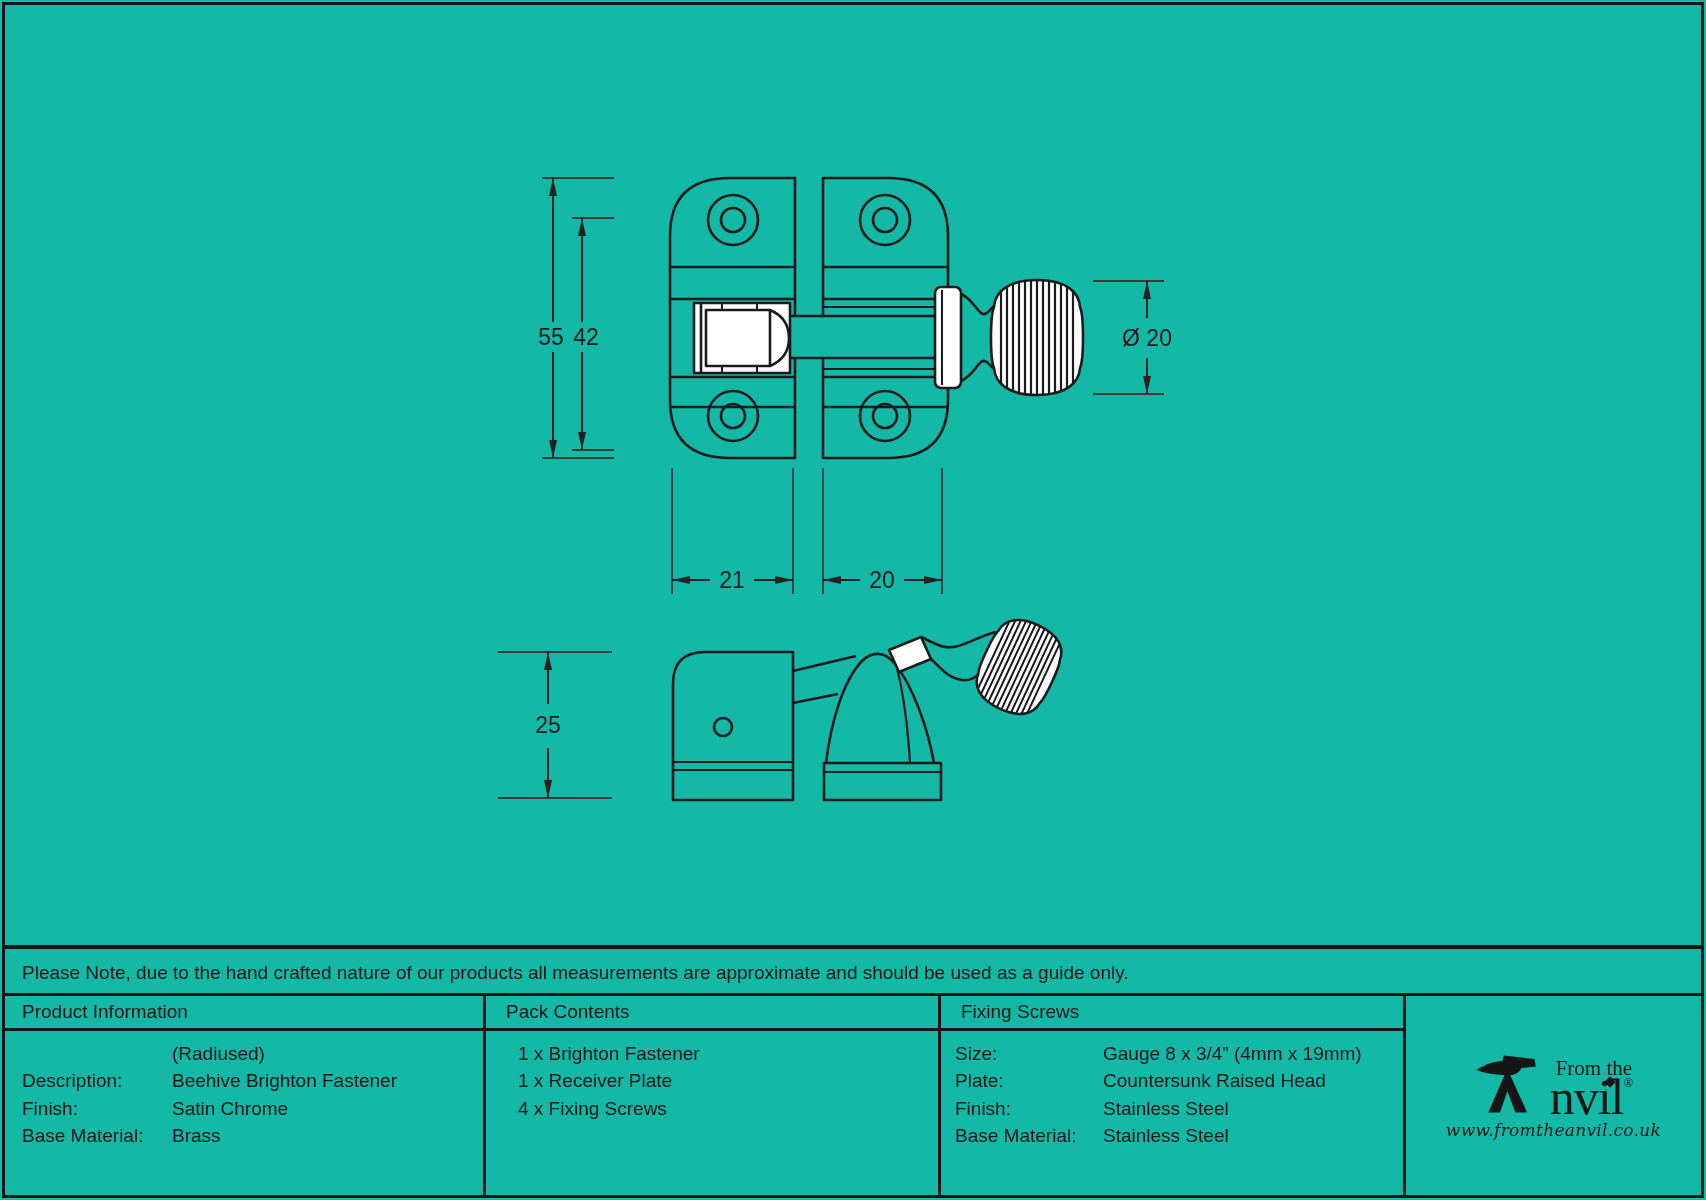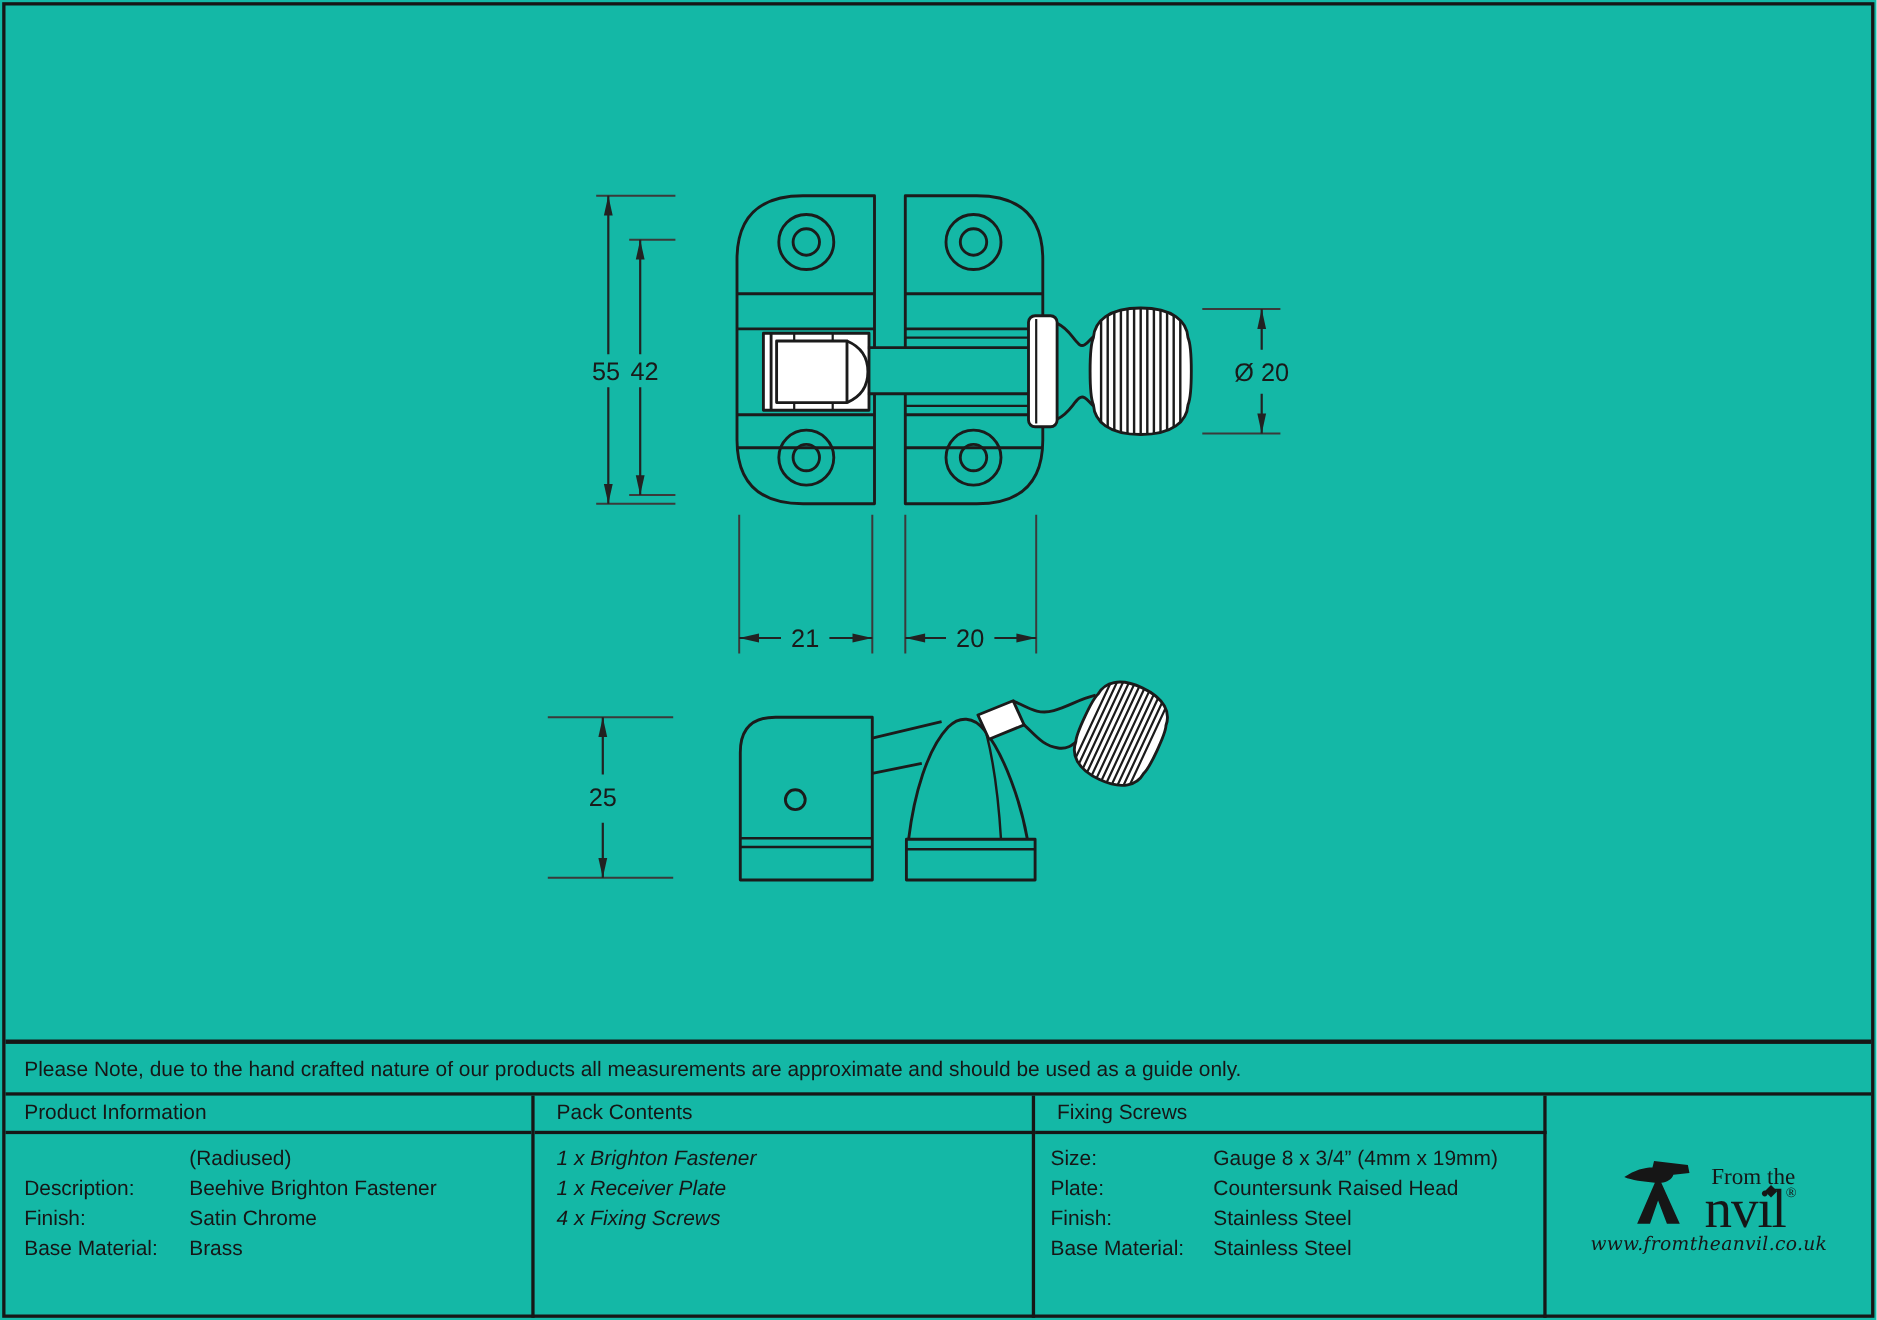--- a/index.html
+++ b/index.html
@@ -15,21 +15,21 @@
   .col1{left:0;width:478px;}
   .col2{left:478px;width:455px;border-left:3px solid #161616;}
   .col3{left:933px;width:465px;border-left:3px solid #161616;}
   .col4{left:1398px;right:0;border-left:3px solid #161616;display:flex;align-items:center;justify-content:center;}
   .hdr{height:32px;border-bottom:3px solid #161616;display:flex;align-items:center;
        font-size:19px;padding-left:17px;}
   .col2 .hdr,.col3 .hdr{padding-left:20px;}
   .body{padding-top:9px;}
   .row{display:flex;height:27.5px;align-items:center;font-size:19px;}
   .col1 .row{padding-left:17px;}
-  .col2 .row{padding-left:20px;font-style:italic;}
+  .col2 .row{padding-left:32px;}
   .col3 .row{padding-left:14px;}
   .lbl{width:150px;flex:none;}
   .col3 .lbl{width:148px;}
   
   .logo{display:flex;flex-direction:column;align-items:center;}
   .logo-row{display:flex;align-items:flex-end;}
   .logo-text{display:flex;flex-direction:column;margin-left:2px;}
   .from-the{font-family:"Liberation Serif",serif;font-size:21px;margin-left:6px;margin-bottom:-4px;}
   .anvil-line{display:flex;align-items:flex-start;}
   .anvil-word{font-family:Liberation Serif, serif;font-size:50px;line-height:0.82;position:relative;letter-spacing:-1px;}

